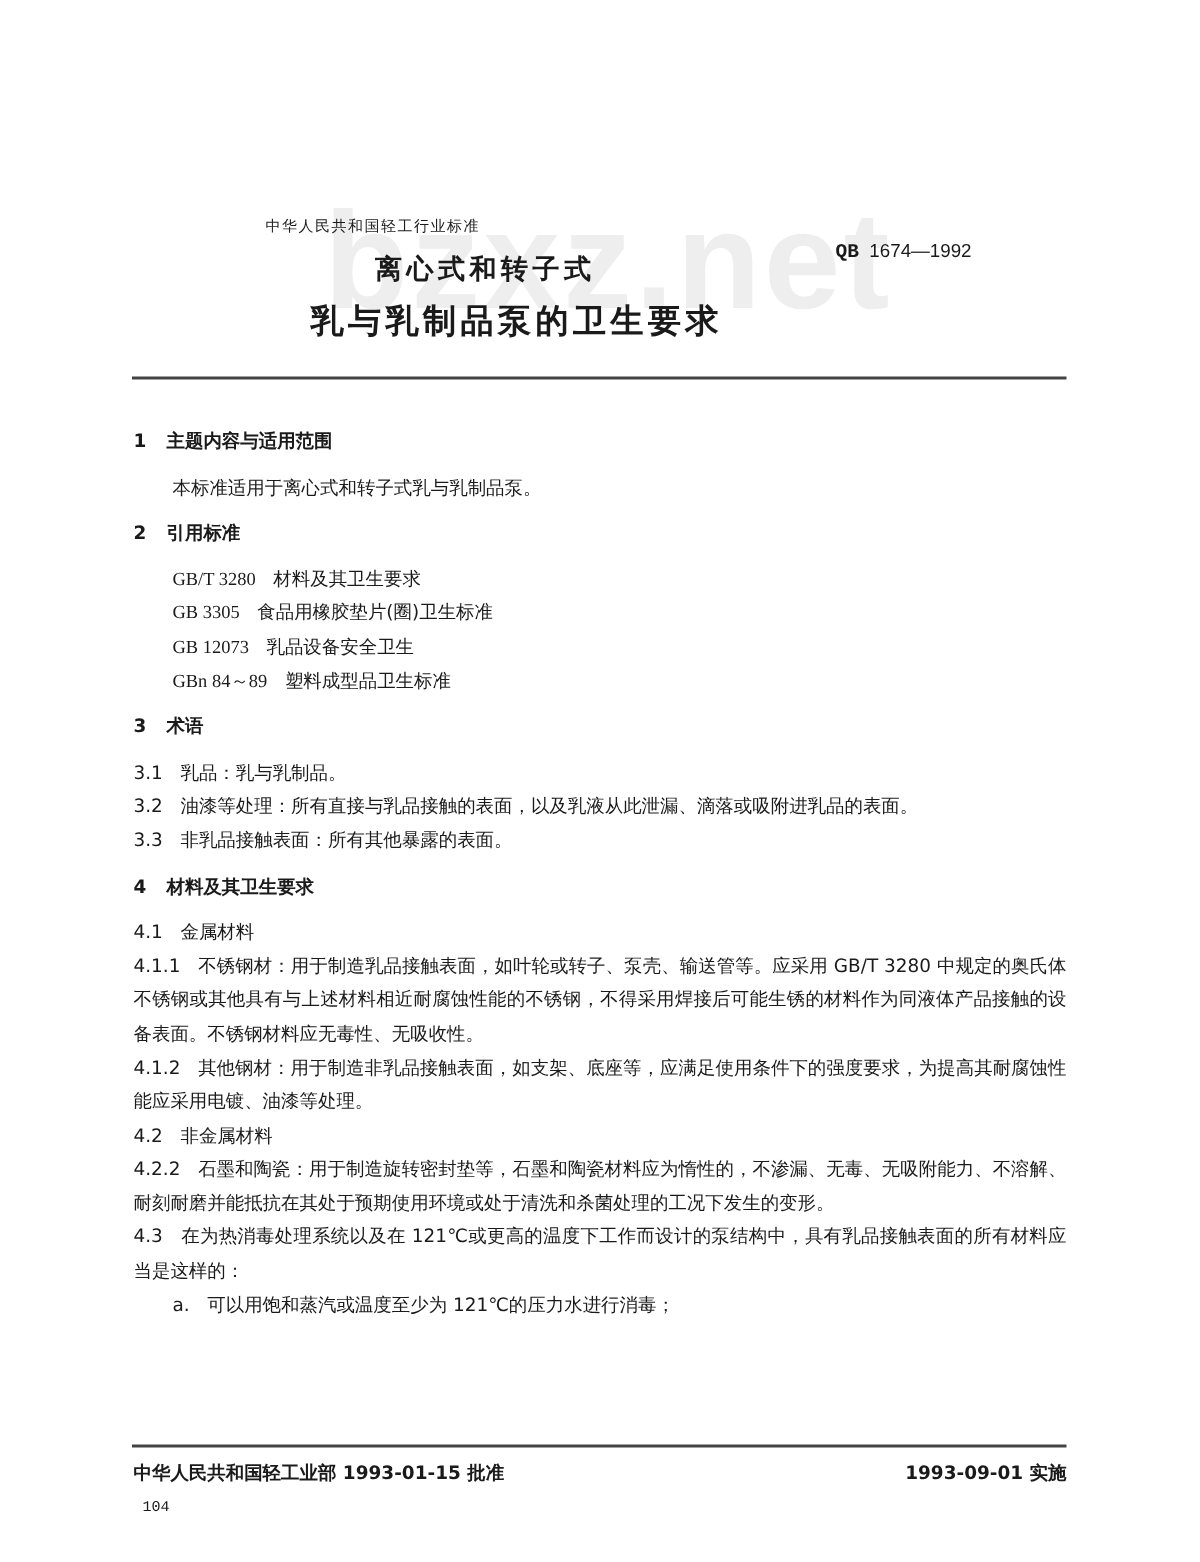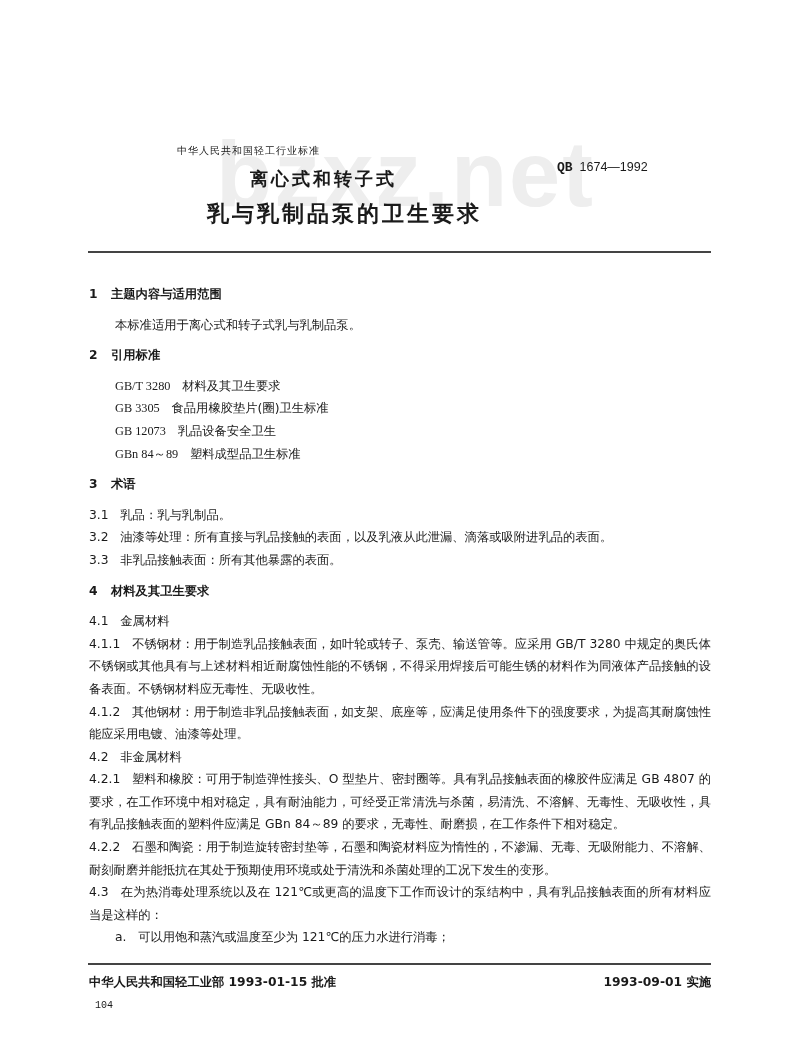--- a/index.html
+++ b/index.html
@@ -65,21 +65,20 @@
   <p><span>3.1</span>&nbsp;&nbsp;&nbsp;<span>乳品：乳与乳制品。</span></p>
   <p><span>3.2</span>&nbsp;&nbsp;&nbsp;<span>油漆等处理：所有直接与乳品接触的表面，以及乳液从此泄漏、滴落或吸附进乳品的表面。</span></p>
   <p><span>3.3</span>&nbsp;&nbsp;&nbsp;<span>非乳品接触表面：所有其他暴露的表面。</span></p>
   <div class="gap"></div>
 
   <p class="h1"><span class="num">4</span><span>材料及其卫生要求</span></p>
   <p><span>4.1</span>&nbsp;&nbsp;&nbsp;<span>金属材料</span></p>
   <p class="para"><span>4.1.1</span>&nbsp;&nbsp;&nbsp;<span>不锈钢材：用于制造乳品接触表面，如叶轮或转子、泵壳、输送管等。应采用 GB/T 3280 中规定的奥氏体不锈钢或其他具有与上述材料相近耐腐蚀性能的不锈钢，不得采用焊接后可能生锈的材料作为同液体产品接触的设备表面。不锈钢材料应无毒性、无吸收性。</span></p>
   <p class="para"><span>4.1.2</span>&nbsp;&nbsp;&nbsp;<span>其他钢材：用于制造非乳品接触表面，如支架、底座等，应满足使用条件下的强度要求，为提高其耐腐蚀性能应采用电镀、油漆等处理。</span></p>
   <p><span>4.2</span>&nbsp;&nbsp;&nbsp;<span>非金属材料</span></p>
-  <p class="para"><span>4.2.1</span>&nbsp;&nbsp;&nbsp;<span>塑料和橡胶：可用于制造弹性接头、O 型垫片、密封圈等。具有乳品接触表面的橡胶件应满足 GB 4807 的要求，在工作环境中相对稳定，具有耐油能力，可经受正常清洗与杀菌，易清洗、不溶解、无毒性、无吸收性，具有乳品接触表面的塑料件应满足 GBn 84～89 的要求，无毒性、耐磨损，在工作条件下相对稳定。</span></p>
   <p class="para"><span>4.2.2</span>&nbsp;&nbsp;&nbsp;<span>石墨和陶瓷：用于制造旋转密封垫等，石墨和陶瓷材料应为惰性的，不渗漏、无毒、无吸附能力、不溶解、耐刻耐磨并能抵抗在其处于预期使用环境或处于清洗和杀菌处理的工况下发生的变形。</span></p>
   <p class="para"><span>4.3</span>&nbsp;&nbsp;&nbsp;<span>在为热消毒处理系统以及在 121℃或更高的温度下工作而设计的泵结构中，具有乳品接触表面的所有材料应当是这样的：</span></p>
   <p class="ind"><span>a.</span>&nbsp;&nbsp;&nbsp;<span>可以用饱和蒸汽或温度至少为 121℃的压力水进行消毒；</span></p>
 </div>
 
 <div class="abs rule bot"></div>
 <div class="abs footer-left">中华人民共和国轻工业部 1993-01-15 批准</div>
 <div class="abs footer-right">1993-09-01 实施</div>
 <div class="abs pageno">104</div>
 

